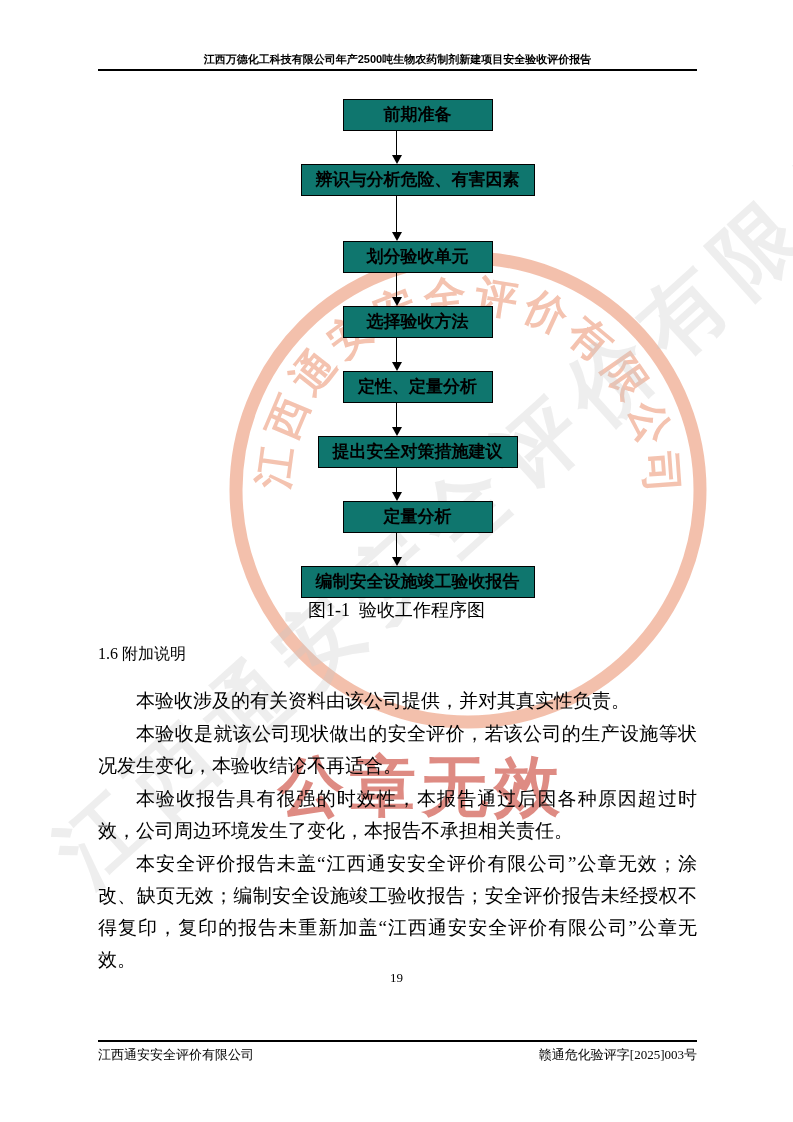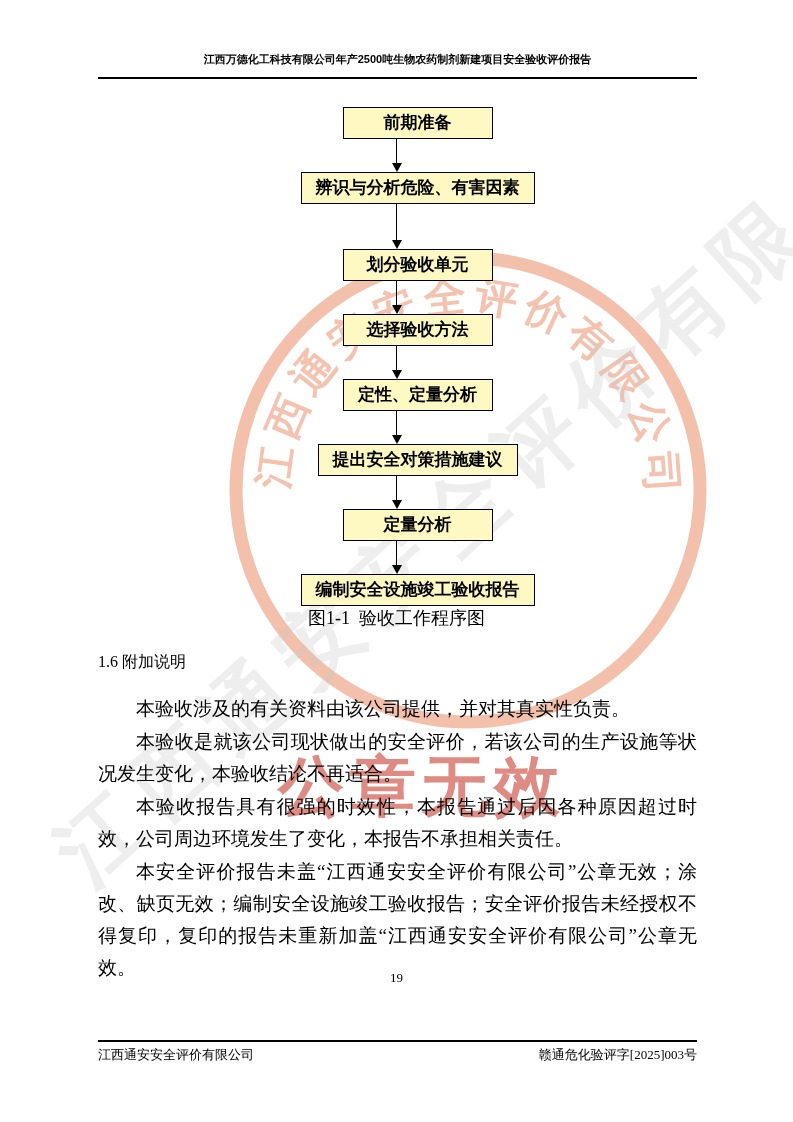--- a/index.html
+++ b/index.html
@@ -29,31 +29,31 @@
   .wm-seal-svg { position:absolute; left:0; top:0; }
 
   
   .content { position:relative; z-index:1; }
 
   .doc-header {
     margin:52px 96px 0 98px;
     text-align:center;
     font-family:"Liberation Sans", sans-serif;
     font-size:11px; font-weight:bold;
-    padding-bottom:10px;
+    padding-bottom:2px;
     border-bottom:2.5px solid #000;
   }
 
   
   .flowchart {
     margin-top:28px;
     display:flex; flex-direction:column; align-items:center;
   }
   .flow-box {
-    border:1.2px solid #000; background:#fef9c3;
+    border:1.2px solid #000; background:#0f766e;
     padding:5px 14px; min-width:150px;
     text-align:center;
     font-family:"Liberation Sans", sans-serif;
     font-size:17px; font-weight:600;
     line-height:20px;
     white-space:nowrap;
     margin-left:42px;
   }
   .flow-arrow { display:flex; flex-direction:column; align-items:center; }
   .flow-arrow .line { width:1.5px; height:25px; background:#000; }

